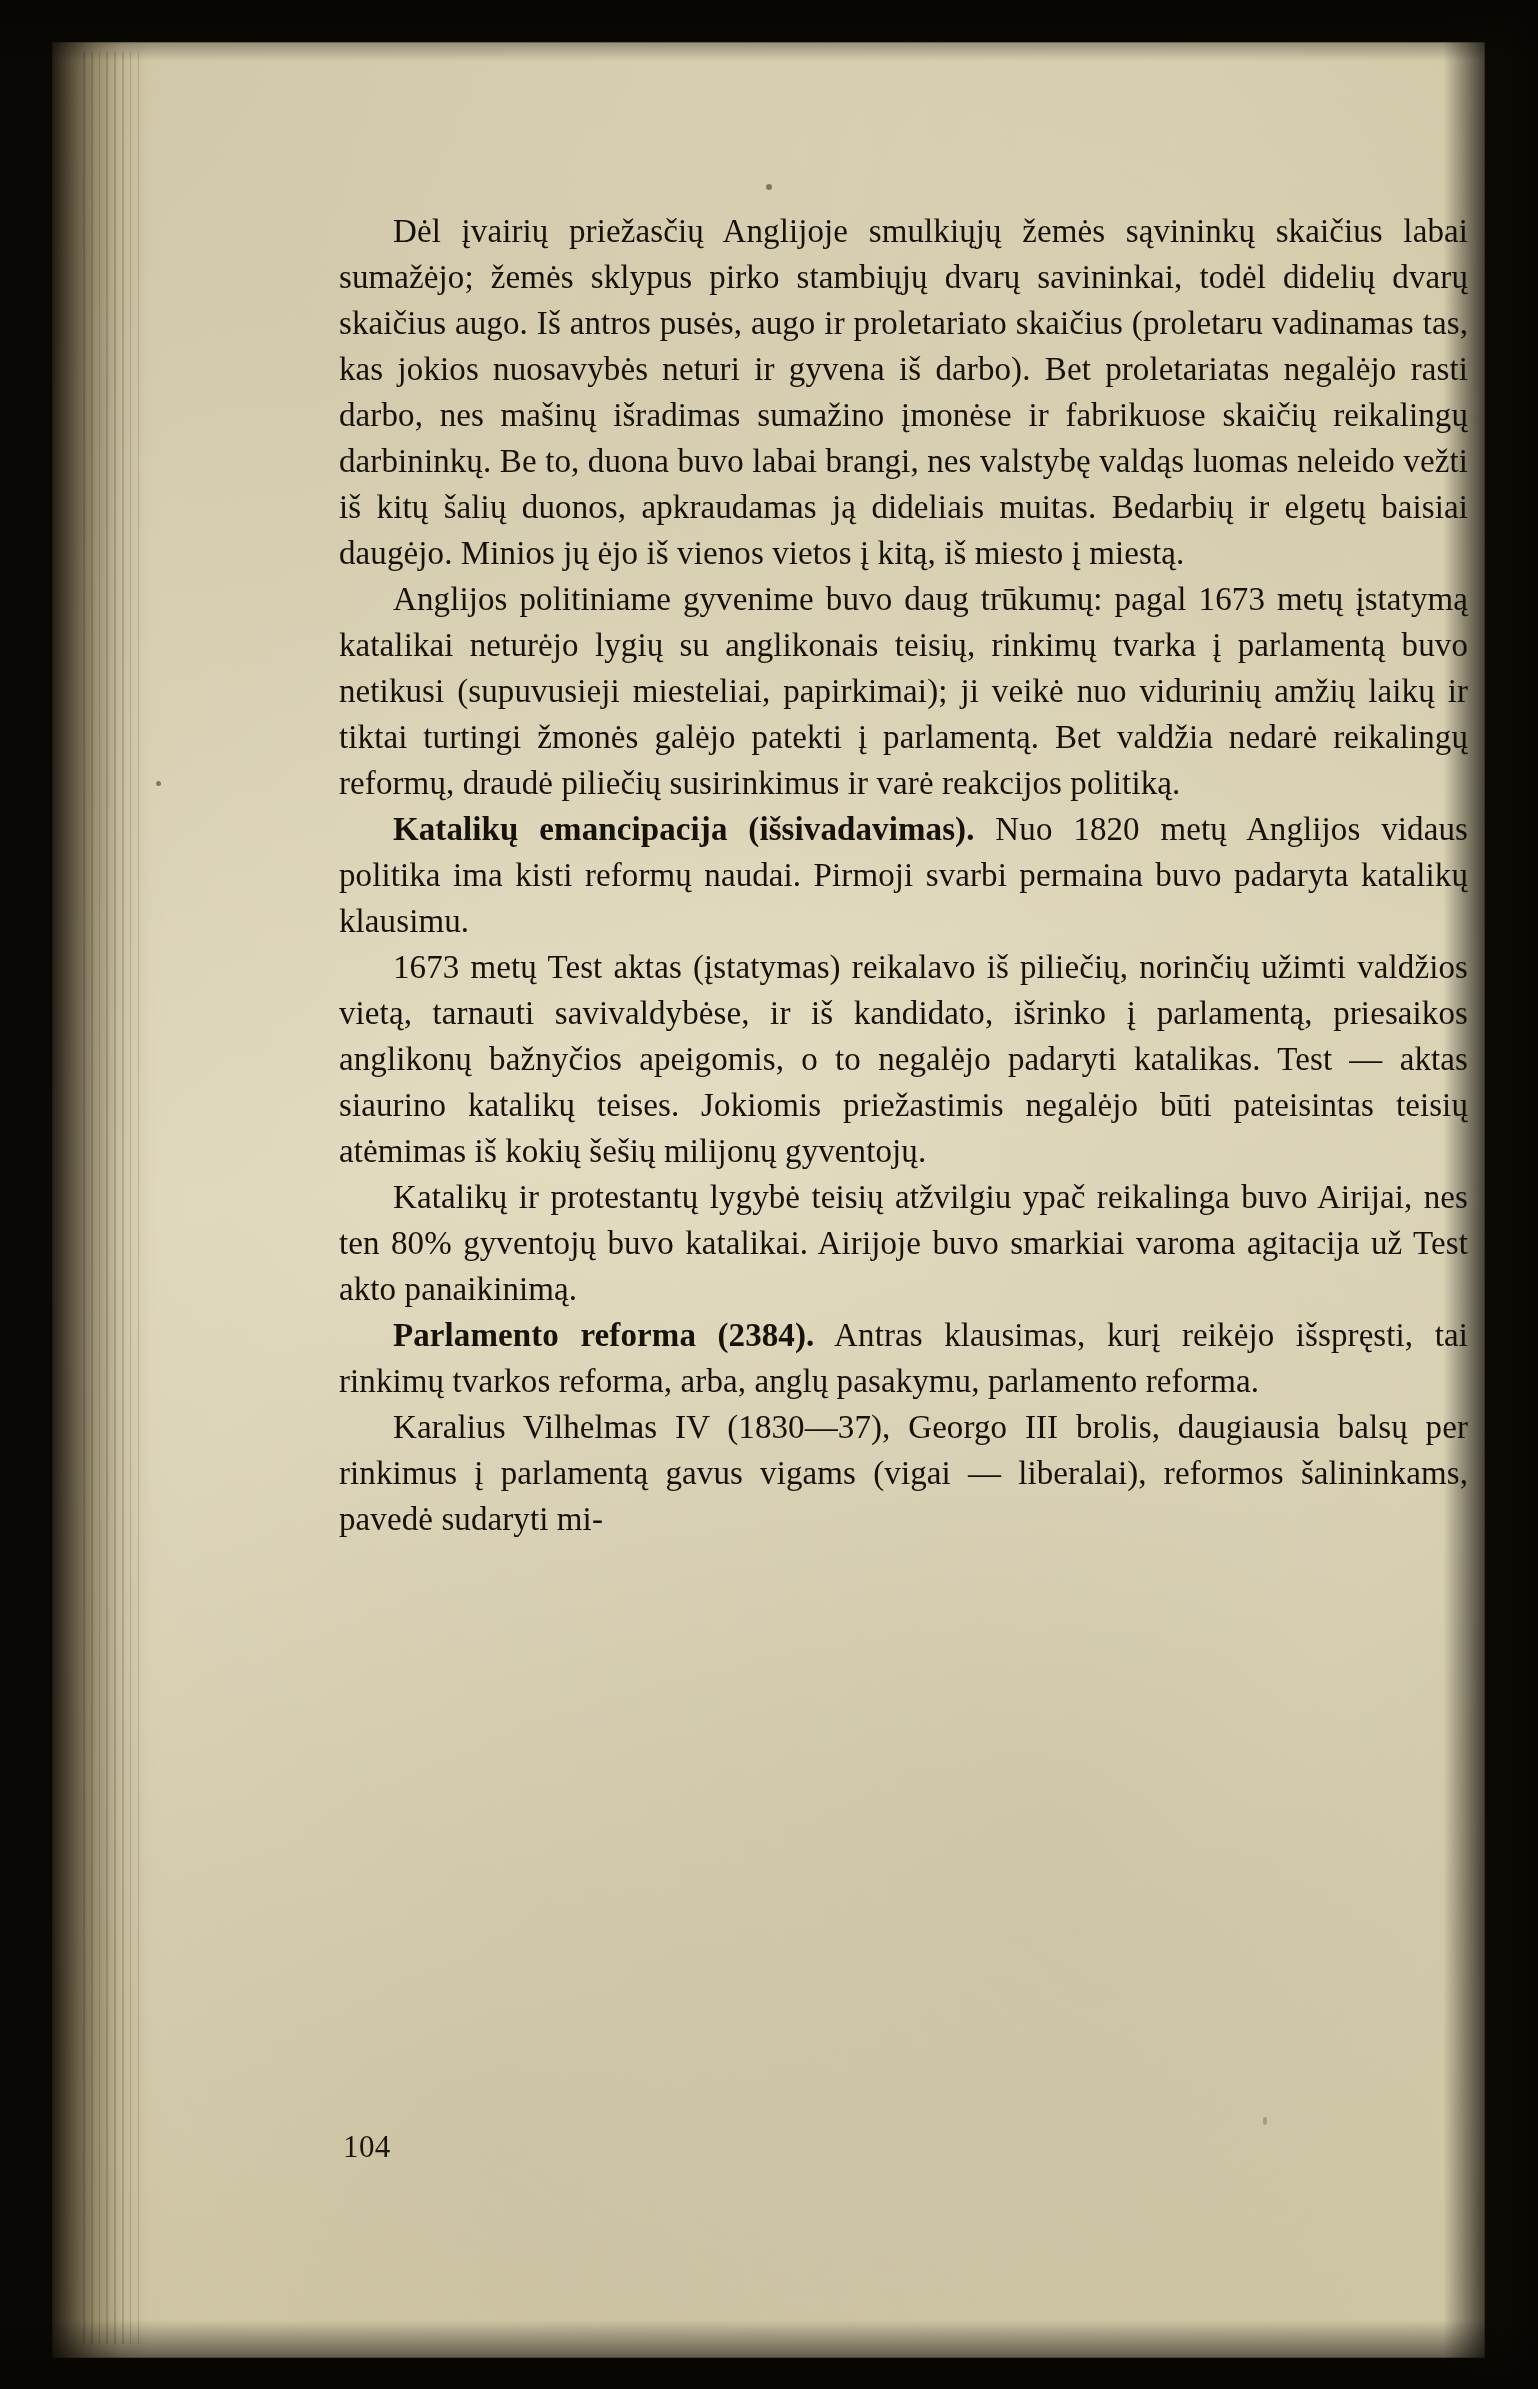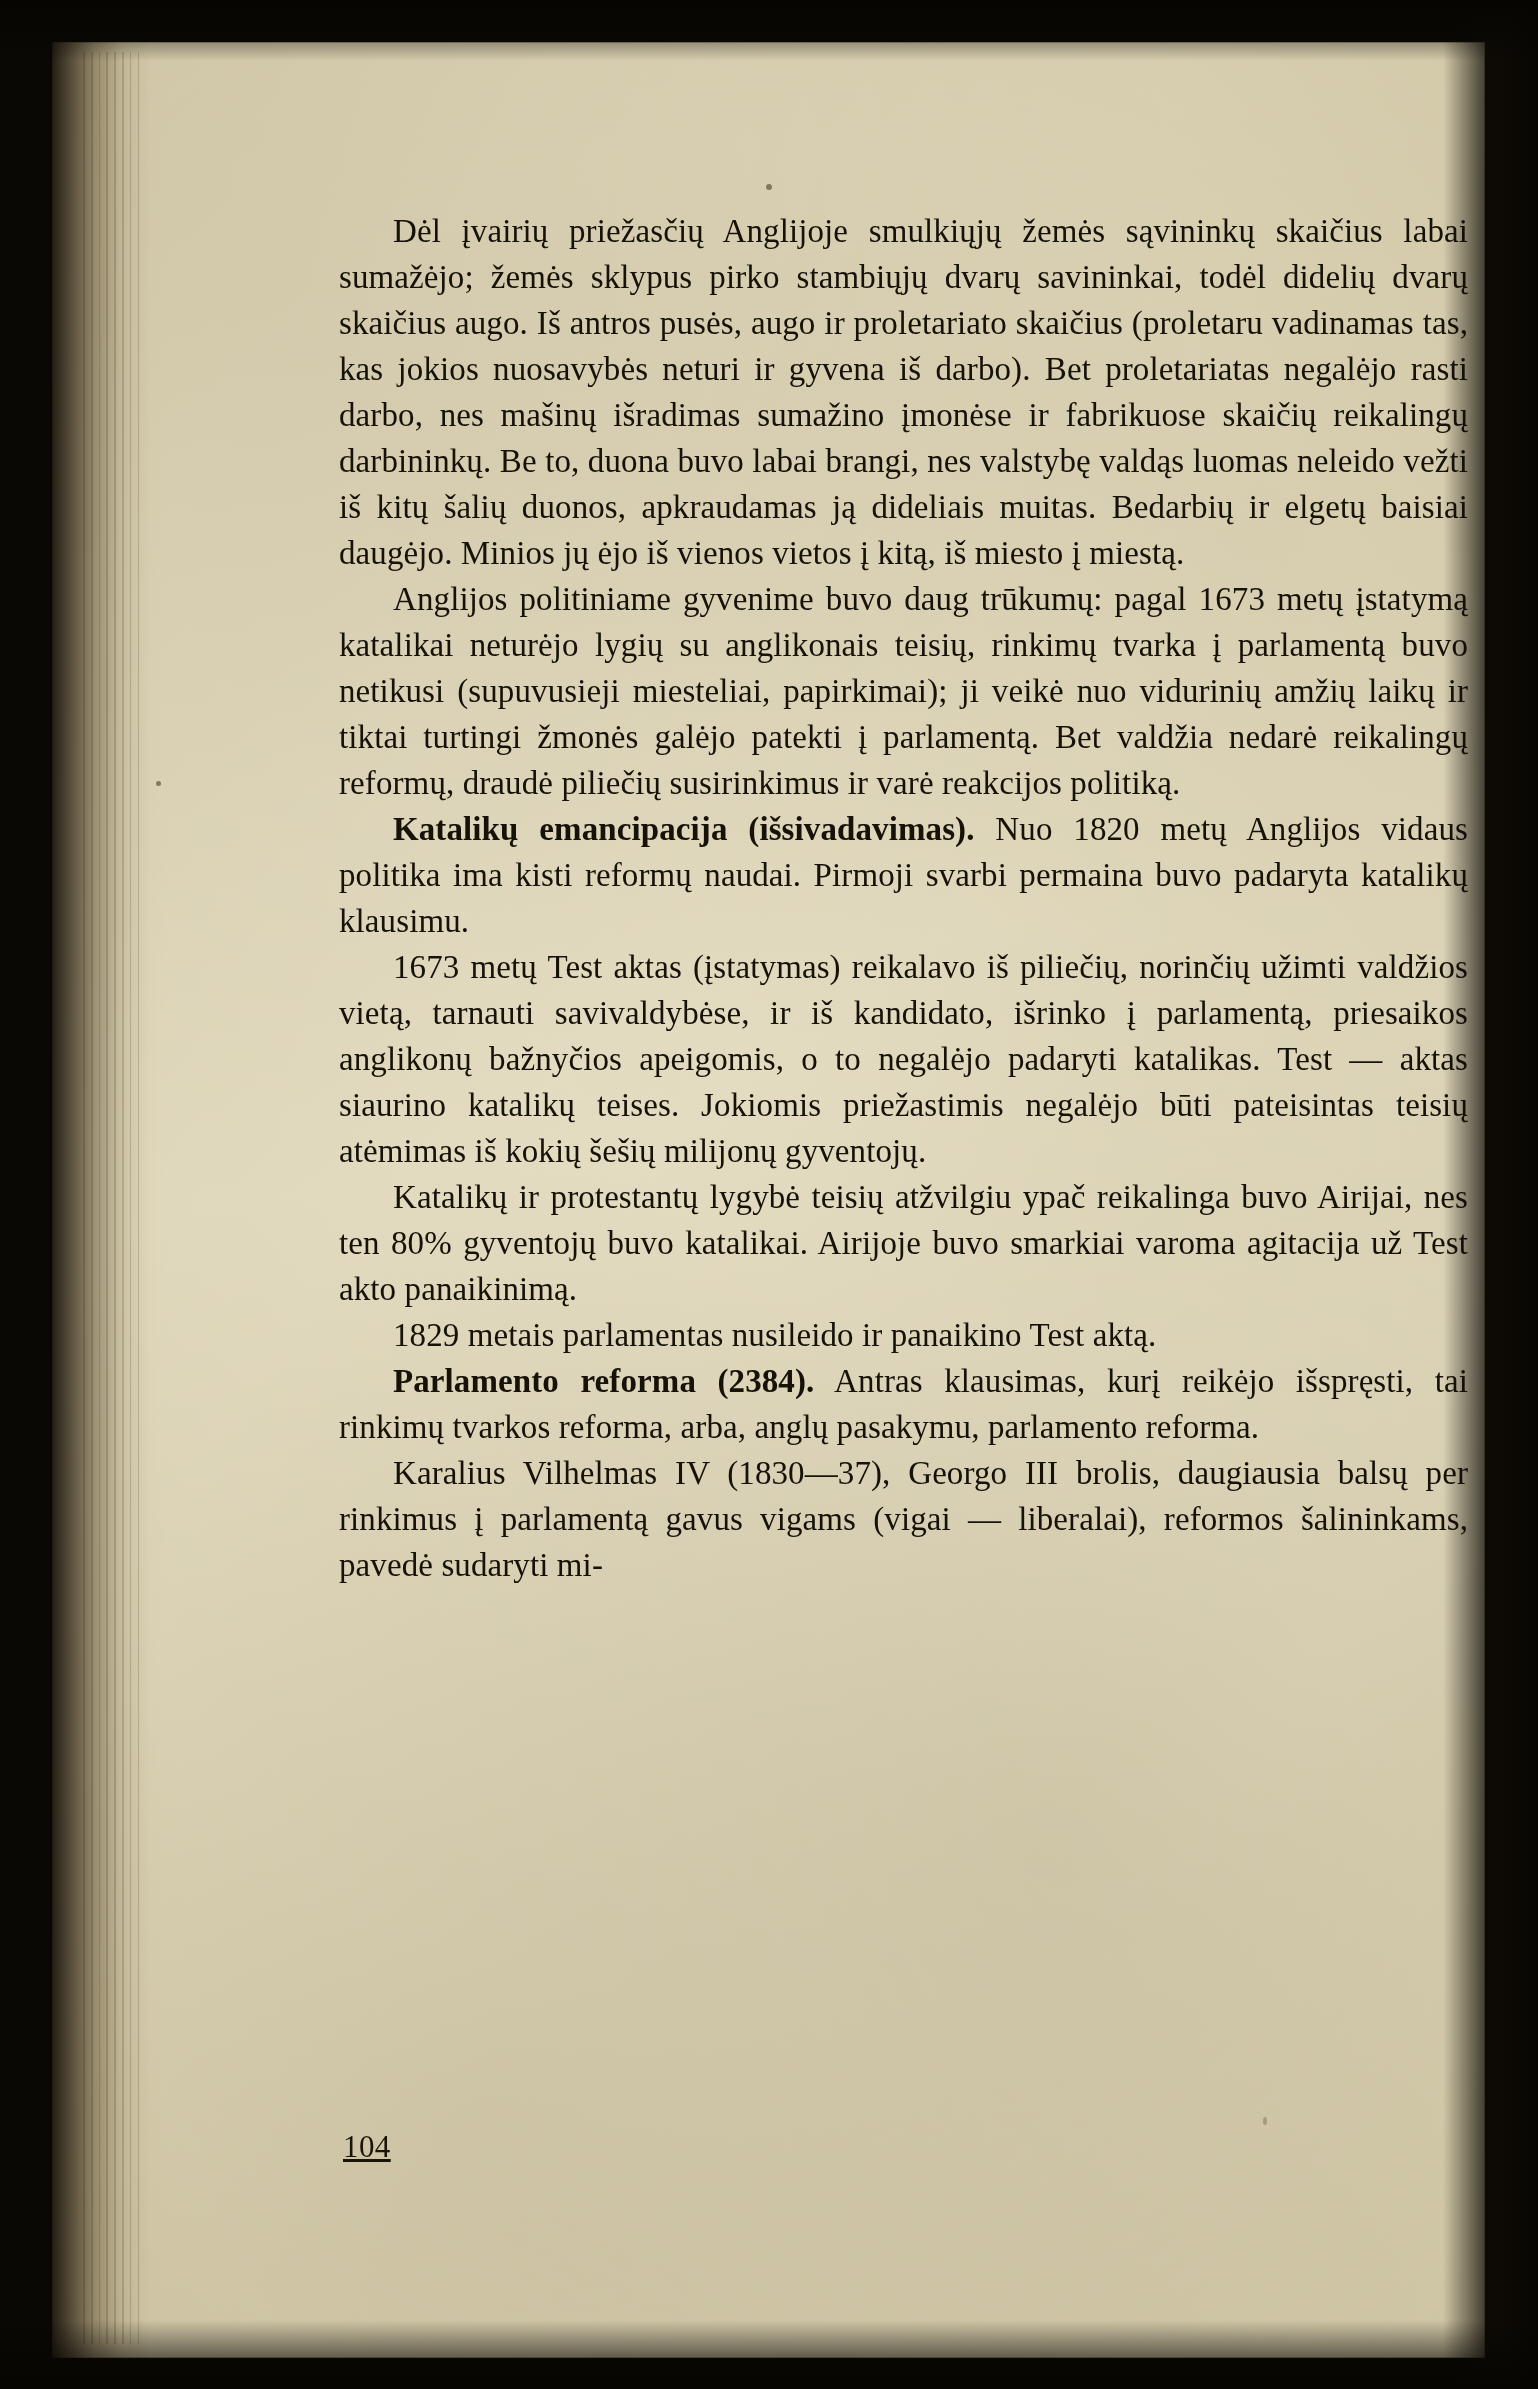--- a/index.html
+++ b/index.html
@@ -125,21 +125,20 @@
     font-weight: bold;
   }
 
   #folio {
     position: absolute;
     left: 343px;
     top: 2129px;
     font-size: 31px;
     color: #1a1509;
     letter-spacing: 0.4px;
-    text-decoration: underline;
   }
 
   
   .speck {
     position: absolute;
     background: rgba(60,48,24,0.55);
     border-radius: 50%;
     pointer-events: none;
   }
 </style>
@@ -155,21 +154,20 @@
   <span class="speck" style="left:766px;top:184px;width:6px;height:6px;"></span>
   <span class="speck" style="left:156px;top:781px;width:5.2px;height:5.2px;"></span>
   <span class="speck" style="left:1263px;top:2117px;width:4.3px;height:7.8px;opacity:.5;"></span>
 
   <div id="text-block">
     <p><span>Dėl įvairių priežasčių Anglijoje smulkiųjų žemės sąvininkų skaičius labai sumažėjo; žemės sklypus pirko stambiųjų dvarų savininkai, todėl didelių dvarų skaičius augo. Iš antros pusės, augo ir proletariato skaičius (proletaru vadinamas tas, kas jokios nuosavybės neturi ir gyvena iš darbo). Bet proletariatas negalėjo rasti darbo, nes mašinų išradimas sumažino įmonėse ir fabrikuose skaičių reikalingų darbininkų. Be to, duona buvo labai brangi, nes valstybę valdąs luomas neleido vežti iš kitų šalių duonos, apkraudamas ją dideliais muitas. Bedarbių ir elgetų baisiai daugėjo. Minios jų ėjo iš vienos vietos į kitą, iš miesto į miestą.</span></p>
     <p><span>Anglijos politiniame gyvenime buvo daug trūkumų: pagal 1673 metų įstatymą katalikai neturėjo lygių su anglikonais teisių, rinkimų tvarka į parlamentą buvo netikusi (supuvusieji miesteliai, papirkimai); ji veikė nuo vidurinių amžių laikų ir tiktai turtingi žmonės galėjo patekti į parlamentą. Bet valdžia nedarė reikalingų reformų, draudė piliečių susirinkimus ir varė reakcijos politiką.</span></p>
     <p><span class="runhead">Katalikų emancipacija (išsivadavimas).</span> <span>Nuo 1820 metų Anglijos vidaus politika ima kisti reformų naudai. Pirmoji svarbi permaina buvo padaryta katalikų klausimu.</span></p>
     <p><span>1673 metų Test aktas (įstatymas) reikalavo iš piliečių, norinčių užimti valdžios vietą, tarnauti savivaldybėse, ir iš kandidato, išrinko į parlamentą, priesaikos anglikonų bažnyčios apeigomis, o to negalėjo padaryti katalikas. Test — aktas siaurino katalikų teises. Jokiomis priežastimis negalėjo būti pateisintas teisių atėmimas iš kokių šešių milijonų gyventojų.</span></p>
     <p><span>Katalikų ir protestantų lygybė teisių atžvilgiu ypač reikalinga buvo Airijai, nes ten 80% gyventojų buvo katalikai. Airijoje buvo smarkiai varoma agitacija už Test akto panaikinimą.</span></p>
-    <p><span>1829 metais parlamentas nusileido ir panaikino Test aktą.</span></p>
     <p><span class="runhead">Parlamento reforma (2384).</span> <span>Antras klausimas, kurį reikėjo išspręsti, tai rinkimų tvarkos reforma, arba, anglų pasakymu, parlamento reforma.</span></p>
     <p><span>Karalius Vilhelmas IV (1830—37), Georgo III brolis, daugiausia balsų per rinkimus į parlamentą gavus vigams (vigai — liberalai), reformos šalininkams, pavedė sudaryti mi-</span></p>
   </div>
 
   <div id="folio">104</div>
 
   <div id="right-edge"></div>
   <div id="top-edge"></div>
   <div id="bottom-edge"></div>
 </div>

